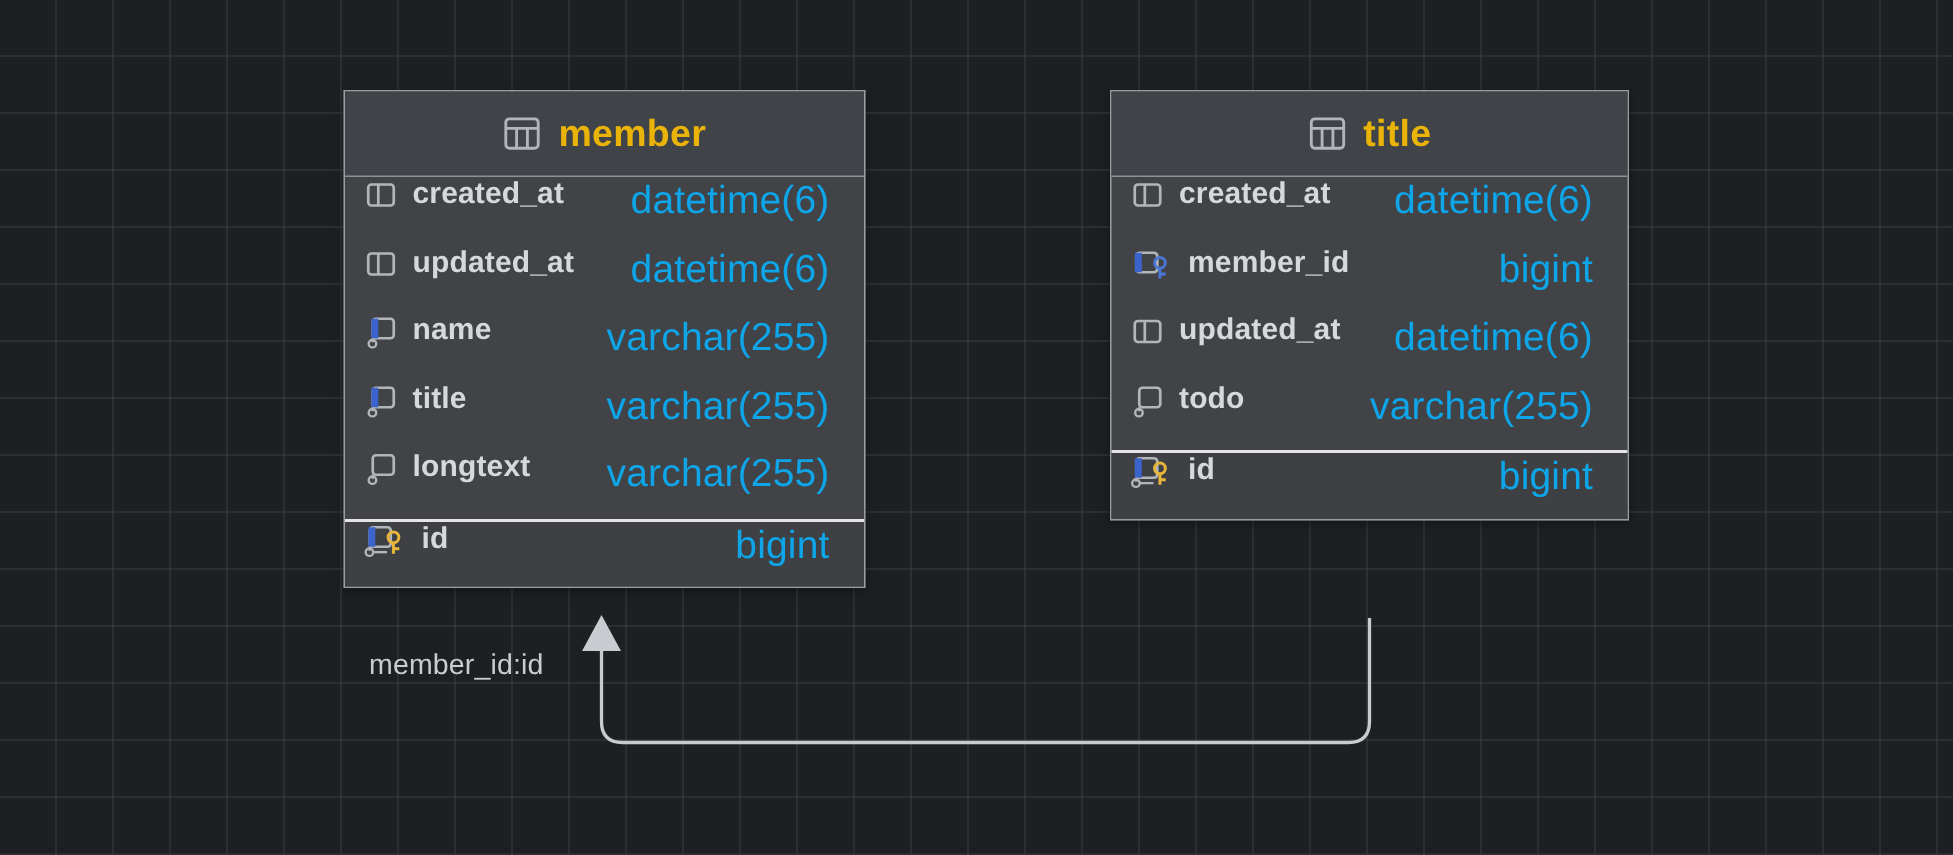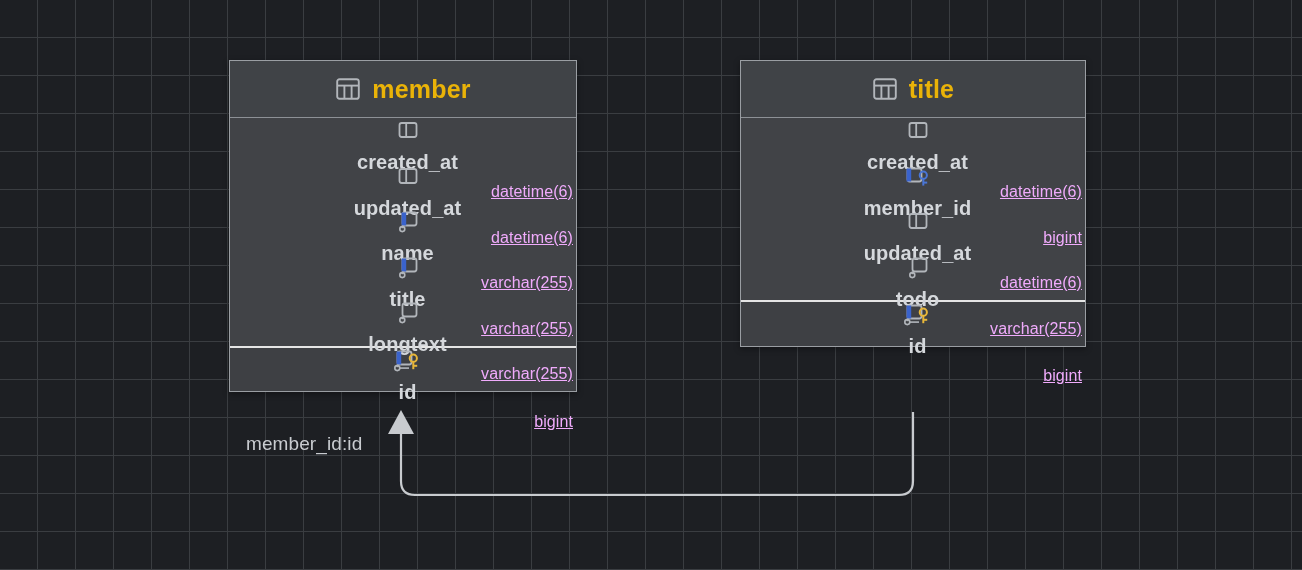--- a/index.html
+++ b/index.html
@@ -64,46 +64,43 @@
     font-size: 25px;
     font-weight: bold;
     letter-spacing: .2px;
   }
 
   .table-body { padding: 0; }
 
   .col-row {
     height: 45.5px;
     display: flex;
-    align-items: center;
-    padding: 0 3px 0 12px;
+    padding: 0 23px 0 12px;
     gap: 9px;
-    flex-direction: column;
   }
 
   .col-row.pk-row {
     background: #3e4044;
     border-top: 2px solid #e5e5e5;
   }
 
   .col-name {
     color: #d5d8dc;
     font-size: 20px;
     font-weight: bold;
     letter-spacing: .1px;
     white-space: nowrap;
   }
 
   .col-type {
     margin-left: auto;
-    color: #f0abfc;
-    font-size: 16px;
+    color: #0ea5e9;
+    font-size: 26px;
     letter-spacing: .1px;
     white-space: nowrap;
-    text-decoration: underline;
   }
 
   .col-icon { flex: 0 0 auto; display: block; }
   .hdr-icon { flex: 0 0 auto; display: block; }
 </style>
 </head>
 <body>
 
 <div id="canvas">
 

